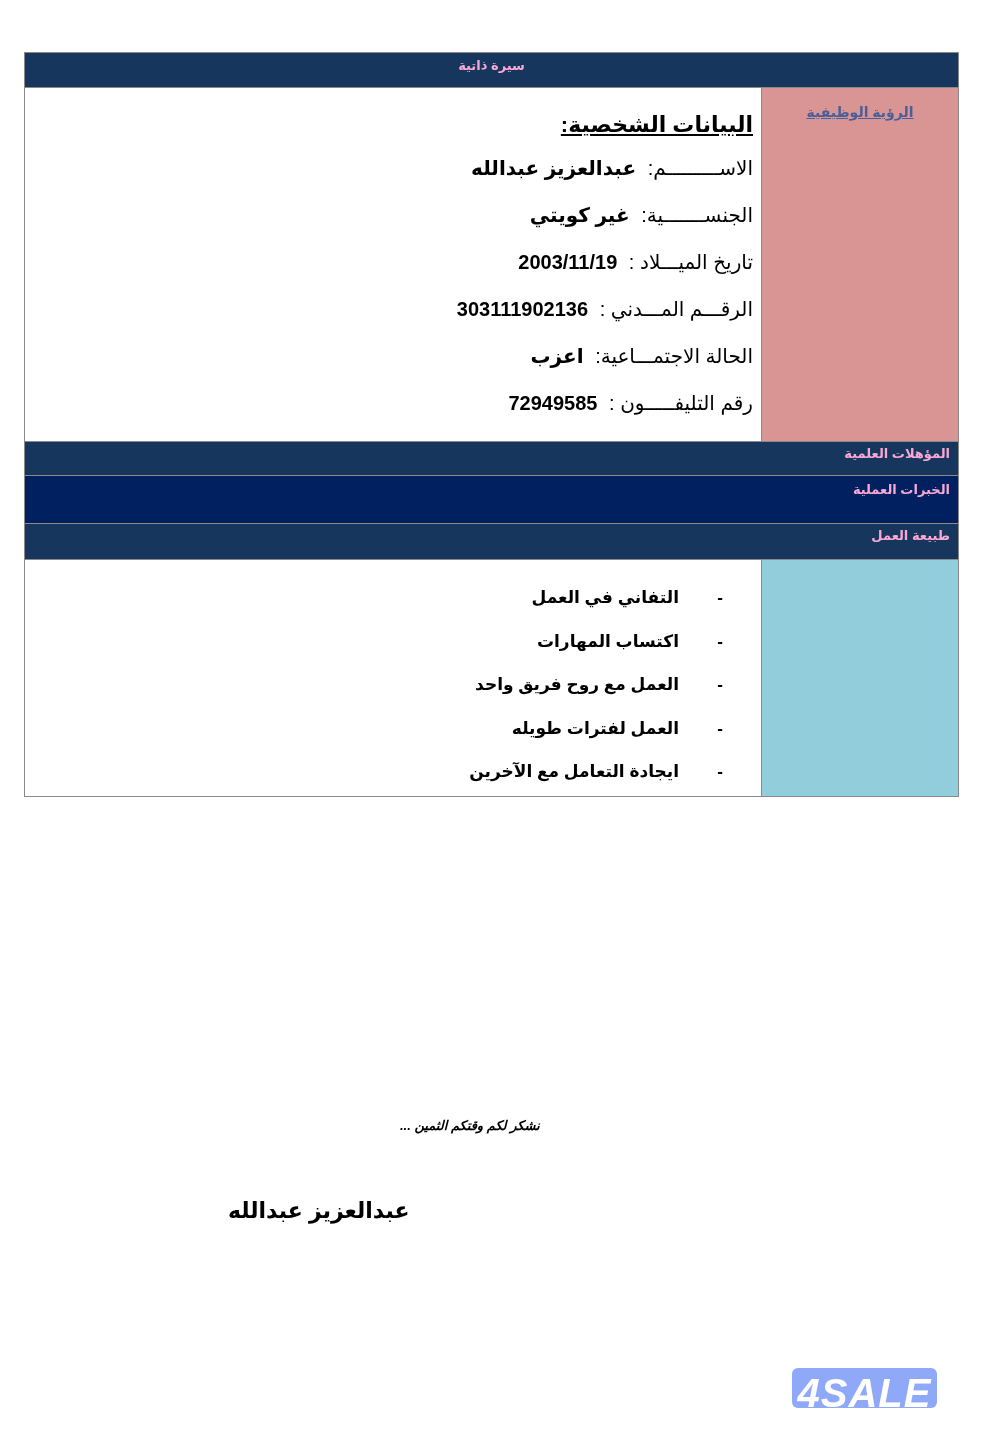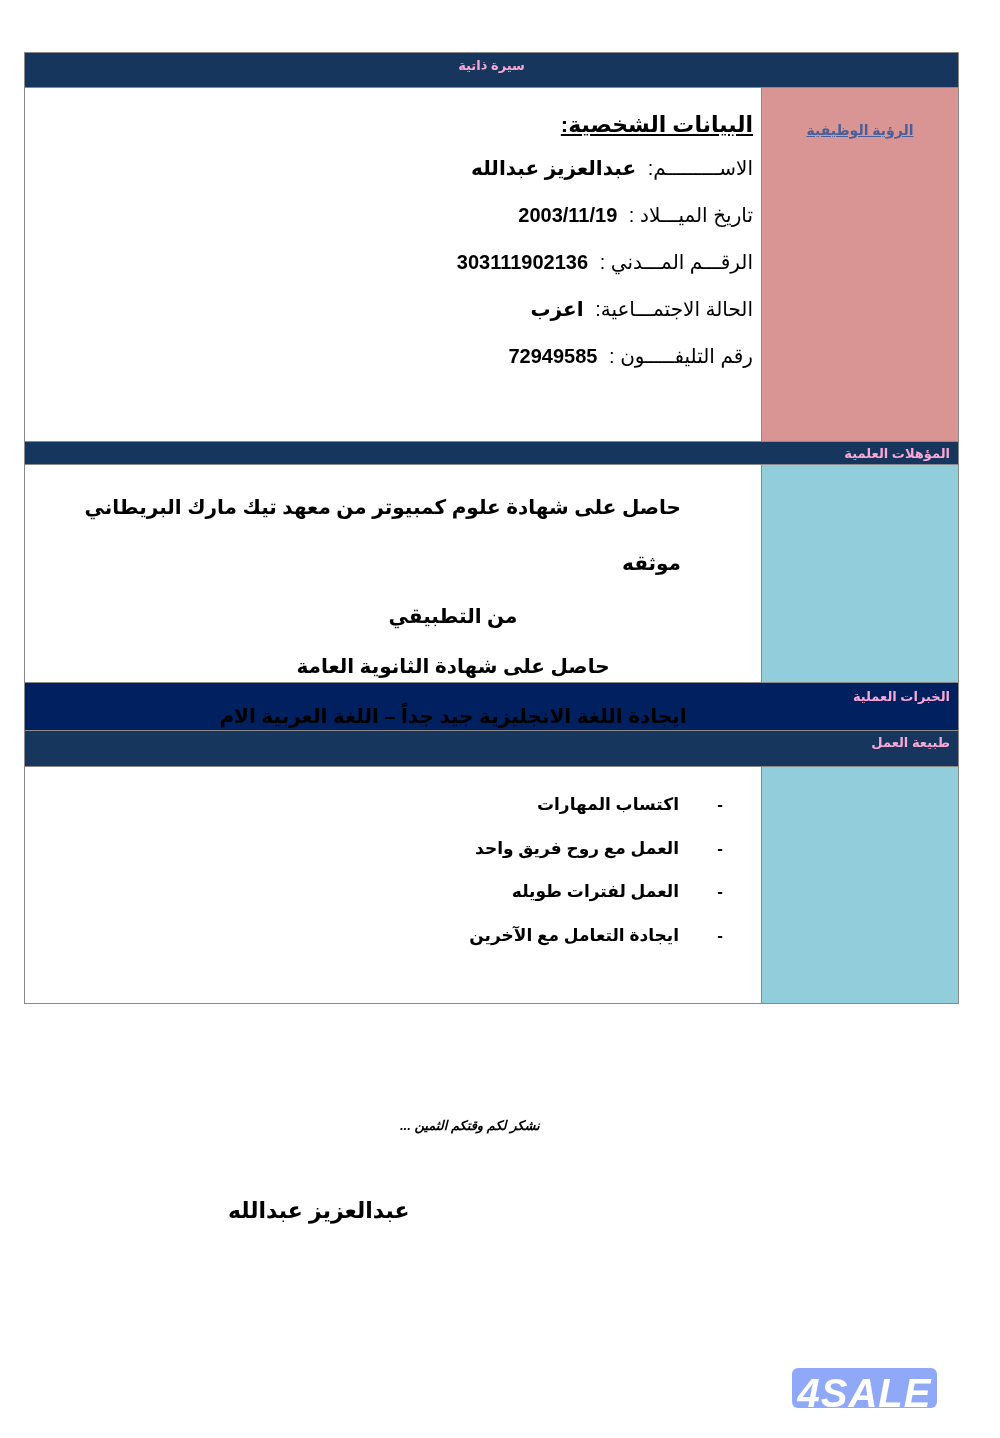--- a/index.html
+++ b/index.html
@@ -3,29 +3,29 @@
   <meta charset="utf-8">
   <style>
     html, body { margin: 0; padding: 0; background: #ffffff; }
     body { width: 1000px; height: 1438px; position: relative; overflow: hidden;
            font-family: "Liberation Sans", "DejaVu Sans", sans-serif; color: #000; }
     .cv { position: absolute; left: 24px; top: 52px; width: 935px; border: 1px solid #8a8a8a; box-sizing: border-box; }
     .bar { background: #17365d; color: #f9a8d4; font-weight: bold; font-size: 13px; box-sizing: border-box;
            border-bottom: 1px solid #8a8a8a; }
     .bar.dark { background: #002060; }
     .bar.title { height: 35px; line-height: 26px; text-align: center; }
-    .bar.sec { height: 23px; direction: rtl; padding-right: 8px; line-height: 24px; }
+    .bar.sec { height: 34px; direction: rtl; padding-right: 8px; line-height: 24px; }
     .bar.sec.tall { height: 48px; line-height: 28px; }
     .row { display: flex; flex-direction: row-reverse; box-sizing: border-box; border-bottom: 1px solid #8a8a8a; }
     .row.last { border-bottom: none; }
     .side { width: 197px; flex: 0 0 197px; box-sizing: border-box; border-left: 1px solid #8a8a8a; }
     .side.pink { background: #d99594; }
     .side.blue { background: #92cddc; }
     .main { flex: 1; direction: rtl; box-sizing: border-box; }
-    .vision { display: block; text-align: center; margin-top: 34px; color: #4a5f9a; text-decoration: underline;
+    .vision { display: block; text-align: center; margin-top: 16px; color: #4a5f9a; text-decoration: underline;
               font-weight: bold; font-size: 14px; }
     .personal { padding-right: 8px; padding-top: 24px; }
     .personal h2 { margin: 0 0 10px 0; font-size: 22px; font-weight: bold; text-decoration: underline; }
     .prow { font-size: 20px; height: 47px; line-height: 40px; white-space: nowrap; }
     .prow .lbl { font-weight: normal; }
     .prow .val { font-weight: bold; margin-right: 6px; }
     .quals { padding-top: 14px; text-align: center; font-weight: bold; font-size: 20px; line-height: 50px; }
     .quals p { margin: 0; }
     .quals .first { text-align: right; padding-right: 0; line-height: 56px; }
     .exp { text-align: center; font-weight: bold; font-size: 21px; padding-top: 20px; padding-left: 120px; }
@@ -50,20 +50,24 @@
     <div class="side pink">
       <span class="vision">الرؤية الوظيفية</span>
     </div>
     <div class="main personal">
       <h2>البيانات الشخصية:</h2>
       <div class="prow">
         <span class="lbl">الاســـــــــم:</span>
         <span class="val">عبدالعزيز عبدالله</span>
       </div>
       <div class="prow">
+        <span class="lbl">الجنســـــــية:</span>
+        <span class="val">غير كويتي</span>
+      </div>
+      <div class="prow">
         <span class="lbl">تاريخ الميـــلاد :</span>
         <span class="val">2003/11/19</span>
       </div>
       <div class="prow">
         <span class="lbl">الرقـــم المـــدني :</span>
         <span class="val">303111902136</span>
       </div>
       <div class="prow">
         <span class="lbl">الحالة الاجتمـــاعية:</span>
         <span class="val">اعزب</span>
@@ -71,41 +75,33 @@
       <div class="prow">
         <span class="lbl">رقم التليفـــــون :</span>
         <span class="val">72949585</span>
       </div>
     </div>
   </div>
 
   <div class="bar sec">
     <span>المؤهلات العلمية</span>
   </div>
-  <div class="row" style="height:218px;">
-    <div class="side blue"></div>
-    <div class="main quals">
-      <p class="first" style="padding-right:80px;">حاصل على شهادة علوم كمبيوتر من معهد تيك مارك البريطاني موثقه</p>
-      <p style="padding-left:120px;">من التطبيقي</p>
-      <p style="padding-left:120px;">حاصل على شهادة الثانوية العامة</p>
-      <p style="padding-left:120px;">ايجادة اللغة الانجليزية جيد جداً – اللغة العربية الام</p>
-    </div>
-  </div>
 
   <div class="bar sec tall dark">
     <span>الخبرات العملية</span>
   </div>
 
   <div class="bar sec" style="height:36px;">
     <span>طبيعة العمل</span>
   </div>
   <div class="row last" style="height:236px;">
     <div class="side blue"></div>
     <div class="main nature">
       <ul>
+        <li><span class="dash">-</span><span>التفاني في العمل</span></li>
         <li><span class="dash">-</span><span>اكتساب المهارات</span></li>
         <li><span class="dash">-</span><span>العمل مع روح فريق واحد</span></li>
         <li><span class="dash">-</span><span>العمل لفترات طويله</span></li>
         <li><span class="dash">-</span><span>ايجادة التعامل مع الآخرين</span></li>
       </ul>
     </div>
   </div>
 </div>
 
 <div class="thanks">نشكر لكم وقتكم الثمين ...</div>

